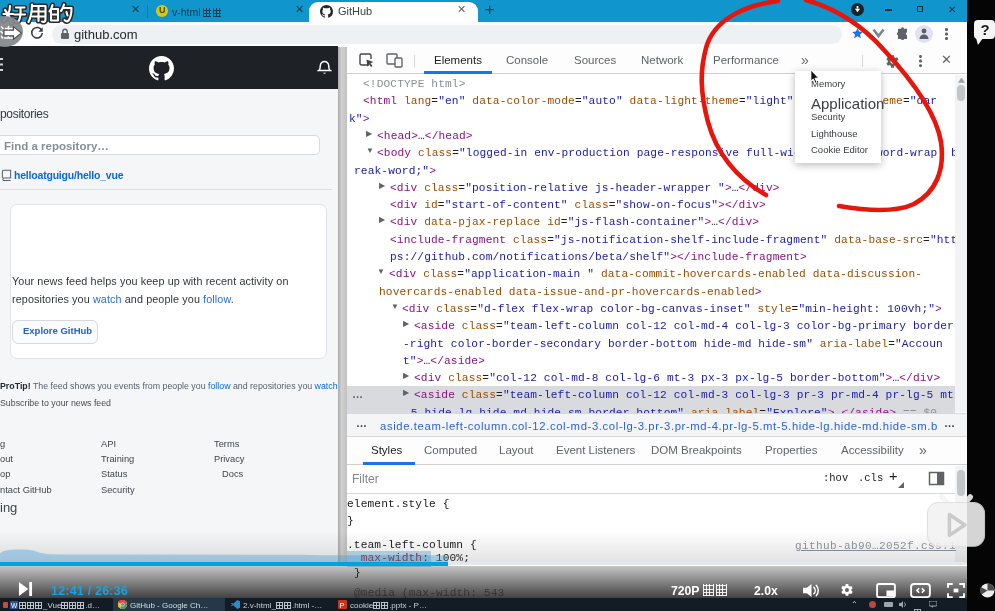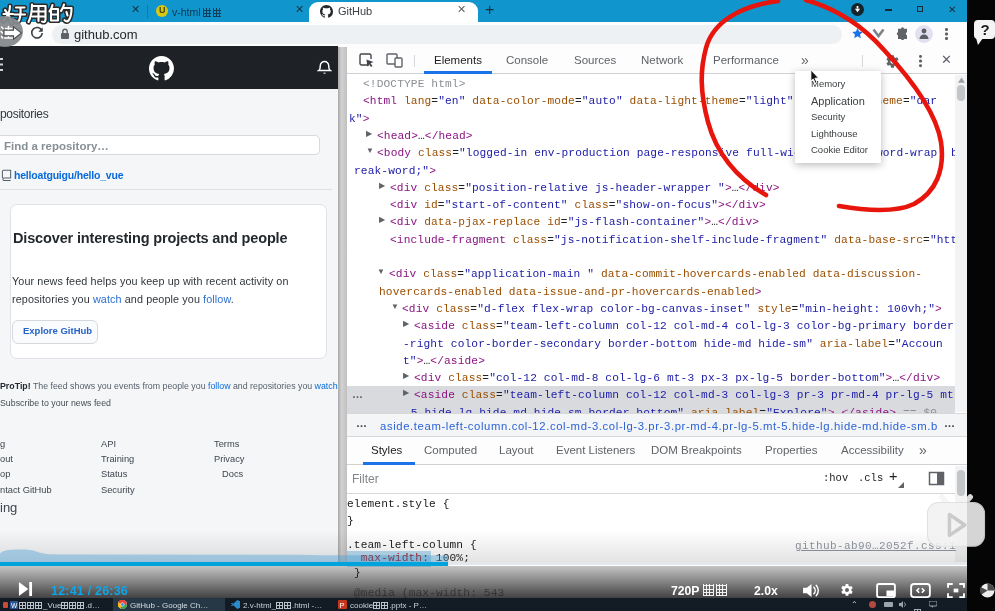--- a/index.html
+++ b/index.html
@@ -75,21 +75,20 @@
     </svg>
 <div class="abs" style="left:0px;top:107px;font-size:12px;color:#32383e;font-weight:400;white-space:pre;letter-spacing:-0.3px;">positories</div>
 <div class="abs" style="left:-8px;top:135px;width:328px;height:20px;background:#fff;border:1px solid #d6dade;border-radius:5px;"></div>
 <div class="abs" style="left:4px;top:139.5px;font-size:11.5px;color:#878f96;font-weight:700;white-space:pre;">Find a repository…</div>
 <svg class="abs" style="left:1px;top:169px" width="11" height="12" viewBox="0 0 16 16">
       <path fill="none" stroke="#57606a" stroke-width="1.5" d="M2 12.5V2.8C2 1.8 2.8 1 3.8 1H14v11.5H3.9a1.9 1.9 0 0 0 0 3.5H14"></path>
     </svg>
 <div class="abs" style="left:14px;top:169px;font-size:10.5px;color:#0969da;font-weight:700;white-space:pre;letter-spacing:-0.2px;">helloatguigu/hello_vue</div>
 <div class="abs" style="left:0;top:189px;width:332px;height:1px;background:#dde1e5;"></div>
 <div class="abs" style="left:10px;top:204px;width:317px;height:155px;background:#fff;border:1px solid #dfe3e7;border-radius:7px;"></div>
-<div class="abs" style="left:13px;top:230px;font-size:14.5px;color:#24292e;font-weight:700;white-space:pre;letter-spacing:-0.15px;">Discover interesting projects and people</div>
 <div class="abs" style="left:12px;top:271.5px;font-size:10.8px;letter-spacing:0.1px;color:#30363c;line-height:18px;white-space:pre;">Your news feed helps you keep up with recent activity on
 repositories you <span style="color:#2a6fd0">watch</span> and people you <span style="color:#2a6fd0">follow</span>.</div>
 <div class="abs" style="left:11.5px;top:320px;width:86px;height:24px;background:#fafbfc;border:1px solid #d5d9dd;border-radius:6px;"></div>
 <div class="abs" style="left:23px;top:325px;font-size:9.5px;color:#2563c8;font-weight:700;white-space:pre;">Explore GitHub</div>
 <div class="abs" style="left:0;top:381px;font-size:8.8px;color:#57606a;white-space:pre;"><span style="color:#24292e;font-weight:700">ProTip!</span> The feed shows you events from people you <span style="color:#0969da">follow</span> and repositories you <span style="color:#0969da">watch</span>.</div>
 <div class="abs" style="left:0px;top:398px;font-size:8.8px;color:#454c52;font-weight:400;white-space:pre;">Subscribe to your news feed</div>
 <div class="abs" style="left:0px;top:439.0px;font-size:9.3px;color:#3f464d;font-weight:400;white-space:pre;">g</div>
 <div class="abs" style="left:0px;top:454.2px;font-size:9.3px;color:#3f464d;font-weight:400;white-space:pre;">out</div>
 <div class="abs" style="left:0px;top:469.4px;font-size:9.3px;color:#3f464d;font-weight:400;white-space:pre;">op</div>
 <div class="abs" style="left:0px;top:484.6px;font-size:9.3px;color:#3f464d;font-weight:400;white-space:pre;">ntact GitHub</div>
@@ -133,20 +132,21 @@
 <div class="abs mono" style="left:377px;top:129.9px;font-size:11.2px;letter-spacing:0.12px;"><span style="color:#8a1380">&lt;head&gt;</span><span style="color:#202124">…</span><span style="color:#8a1380">&lt;/head&gt;</span></div>
 <div class="abs" style="left:366px;top:146.2px;font-size:8px;color:#5f6368">▼</div>
 <div class="abs mono" style="left:377px;top:147.2px;font-size:11.2px;letter-spacing:0.12px;"><span style="color:#8a1380">&lt;body</span><span style="color:#9a4e00"> class</span><span style="color:#202124">=</span><span style="color:#2020a8">"logged-in env-production page-responsive full-width"</span><span style="color:#9a4e00"> style</span><span style="color:#202124">=</span><span style="color:#2020a8">"word-wrap: b</span></div>
 <div class="abs mono" style="left:354px;top:164.5px;font-size:11.2px;letter-spacing:0.12px;"><span style="color:#2020a8">reak-word;"</span><span style="color:#8a1380">&gt;</span></div>
 <div class="abs" style="left:379px;top:180.8px;font-size:8px;color:#5f6368">▶</div>
 <div class="abs mono" style="left:390px;top:181.8px;font-size:11.2px;letter-spacing:0.12px;"><span style="color:#8a1380">&lt;div</span><span style="color:#9a4e00"> class</span><span style="color:#202124">=</span><span style="color:#2020a8">"position-relative js-header-wrapper "</span><span style="color:#8a1380">&gt;</span><span style="color:#202124">…</span><span style="color:#8a1380">&lt;/div&gt;</span></div>
 <div class="abs mono" style="left:390px;top:199.10000000000002px;font-size:11.2px;letter-spacing:0.12px;"><span style="color:#8a1380">&lt;div</span><span style="color:#9a4e00"> id</span><span style="color:#202124">=</span><span style="color:#2020a8">"start-of-content"</span><span style="color:#9a4e00"> class</span><span style="color:#202124">=</span><span style="color:#2020a8">"show-on-focus"</span><span style="color:#8a1380">&gt;&lt;/div&gt;</span></div>
 <div class="abs" style="left:379px;top:215.4px;font-size:8px;color:#5f6368">▶</div>
 <div class="abs mono" style="left:390px;top:216.4px;font-size:11.2px;letter-spacing:0.12px;"><span style="color:#8a1380">&lt;div</span><span style="color:#9a4e00"> data-pjax-replace id</span><span style="color:#202124">=</span><span style="color:#2020a8">"js-flash-container"</span><span style="color:#8a1380">&gt;</span><span style="color:#202124">…</span><span style="color:#8a1380">&lt;/div&gt;</span></div>
 <div class="abs mono" style="left:390px;top:233.70000000000002px;font-size:11.2px;letter-spacing:0.12px;"><span style="color:#8a1380">&lt;include-fragment</span><span style="color:#9a4e00"> class</span><span style="color:#202124">=</span><span style="color:#2020a8">"js-notification-shelf-include-fragment"</span><span style="color:#9a4e00"> data-base-src</span><span style="color:#202124">=</span><span style="color:#2020a8">"htt</span></div>
+<div class="abs mono" style="left:390px;top:251.0px;font-size:11.2px;letter-spacing:0.12px;"><span style="color:#2020a8">ps://github.com/notifications/beta/shelf"</span><span style="color:#8a1380">&gt;&lt;/include-fragment&gt;</span></div>
 <div class="abs" style="left:377px;top:267.3px;font-size:8px;color:#5f6368">▼</div>
 <div class="abs mono" style="left:389px;top:268.3px;font-size:11.2px;letter-spacing:0.12px;"><span style="color:#8a1380">&lt;div</span><span style="color:#9a4e00"> class</span><span style="color:#202124">=</span><span style="color:#2020a8">"application-main "</span><span style="color:#9a4e00"> data-commit-hovercards-enabled data-discussion-</span></div>
 <div class="abs mono" style="left:379px;top:285.6px;font-size:11.2px;letter-spacing:0.12px;"><span style="color:#9a4e00">hovercards-enabled data-issue-and-pr-hovercards-enabled</span><span style="color:#8a1380">&gt;</span></div>
 <div class="abs" style="left:391px;top:301.9px;font-size:8px;color:#5f6368">▼</div>
 <div class="abs mono" style="left:402px;top:302.9px;font-size:11.2px;letter-spacing:0.12px;"><span style="color:#8a1380">&lt;div</span><span style="color:#9a4e00"> class</span><span style="color:#202124">=</span><span style="color:#2020a8">"d-flex flex-wrap color-bg-canvas-inset"</span><span style="color:#9a4e00"> style</span><span style="color:#202124">=</span><span style="color:#2020a8">"min-height: 100vh;"</span><span style="color:#8a1380">&gt;</span></div>
 <div class="abs" style="left:403px;top:319.20000000000005px;font-size:8px;color:#5f6368">▶</div>
 <div class="abs mono" style="left:414px;top:320.20000000000005px;font-size:11.2px;letter-spacing:0.12px;"><span style="color:#8a1380">&lt;aside</span><span style="color:#9a4e00"> class</span><span style="color:#202124">=</span><span style="color:#2020a8">"team-left-column col-12 col-md-4 col-lg-3 color-bg-primary border</span></div>
 <div class="abs mono" style="left:403px;top:337.5px;font-size:11.2px;letter-spacing:0.12px;"><span style="color:#2020a8">-right color-border-secondary border-bottom hide-md hide-sm"</span><span style="color:#9a4e00"> aria-label</span><span style="color:#202124">=</span><span style="color:#2020a8">"Accoun</span></div>
 <div class="abs mono" style="left:403px;top:354.8px;font-size:11.2px;letter-spacing:0.12px;"><span style="color:#2020a8">t"</span><span style="color:#8a1380">&gt;</span><span style="color:#202124">…</span><span style="color:#8a1380">&lt;/aside&gt;</span></div>
 <div class="abs" style="left:403px;top:371.1px;font-size:8px;color:#5f6368">▶</div>
@@ -193,21 +193,21 @@
 <div class="abs mono" style="left:347px;top:498px;font-size:11.2px;letter-spacing:0.12px;color:#202124;">element.style {</div>
 <div class="abs mono" style="left:347px;top:515px;font-size:11.2px;letter-spacing:0.12px;color:#202124;">}</div>
 <div class="abs mono" style="left:347px;top:539px;font-size:11.2px;letter-spacing:0.12px;color:#202124;">.team-left-column {</div>
 <div class="abs" style="left:347px;top:551px;width:84px;height:16px;background:#b9dcf2;"></div>
 <div class="abs mono" style="left:347px;top:552px;font-size:11.2px;letter-spacing:0.12px;color:#202124;">  <span style="color:#b20000">max-width</span>: 100%;</div>
 <div class="abs mono" style="left:354px;top:567px;font-size:11.2px;letter-spacing:0.12px;color:#202124;">}</div>
 <div class="abs mono" style="left:354px;top:587px;font-size:11.2px;letter-spacing:0.12px;color:#2e2e2e;opacity:0.55;">@media (max-width: 543</div>
 <div class="abs" style="left:795px;top:540px;font-size:11px;color:#9096a0;font-weight:400;font-family:'Liberation Mono',monospace;white-space:pre;text-decoration:underline;letter-spacing:0.4px;">github-ab90…2052f.css:1</div>
 <div class="abs" style="left:795px;top:71px;width:86px;height:92px;background:#fff;box-shadow:0 2px 8px rgba(0,0,0,0.28);"></div>
 <div class="abs" style="left:811px;top:78.0px;font-size:9.5px;color:#3c4043;font-weight:400;white-space:pre;">Memory</div>
-<div class="abs" style="left:811px;top:94.6px;font-size:11px;color:#3c4043;font-weight:400;white-space:pre;text-align:right;">Application</div>
+<div class="abs" style="left:811px;top:94.6px;font-size:15px;color:#3c4043;font-weight:400;white-space:pre;text-align:right;">Application</div>
 <div class="abs" style="left:811px;top:111.2px;font-size:9.5px;color:#3c4043;font-weight:400;white-space:pre;">Security</div>
 <div class="abs" style="left:811px;top:127.80000000000001px;font-size:9.5px;color:#3c4043;font-weight:400;white-space:pre;">Lighthouse</div>
 <div class="abs" style="left:811px;top:144.4px;font-size:9.5px;color:#3c4043;font-weight:400;white-space:pre;">Cookie Editor</div>
 <svg class="abs" style="left:810px;top:70px" width="11" height="15" viewBox="0 0 13 18">
       <path d="M1 0l9 9.5-4.2.4 2.4 5-2 1-2.3-5.2L1 13z" fill="#111" stroke="#fff" stroke-width="1"></path>
     </svg>
 <div class="abs" style="left:0;top:530px;width:967px;height:32px;background:linear-gradient(rgba(40,40,40,0), rgba(40,40,40,0.13));"></div>
 <svg class="abs" style="left:0;top:544px" width="967" height="18" viewBox="0 0 967 18">
       <path d="M0 9.5 L3 7.2 8 5.9 16 5.4 26 5.6 33 6.6 40 8.8 48 10.2 60 10.6 300 10.7 320 11.2 448 11.2 448 18 0 18 Z" fill="rgba(68,157,213,0.40)"></path>
     </svg>

